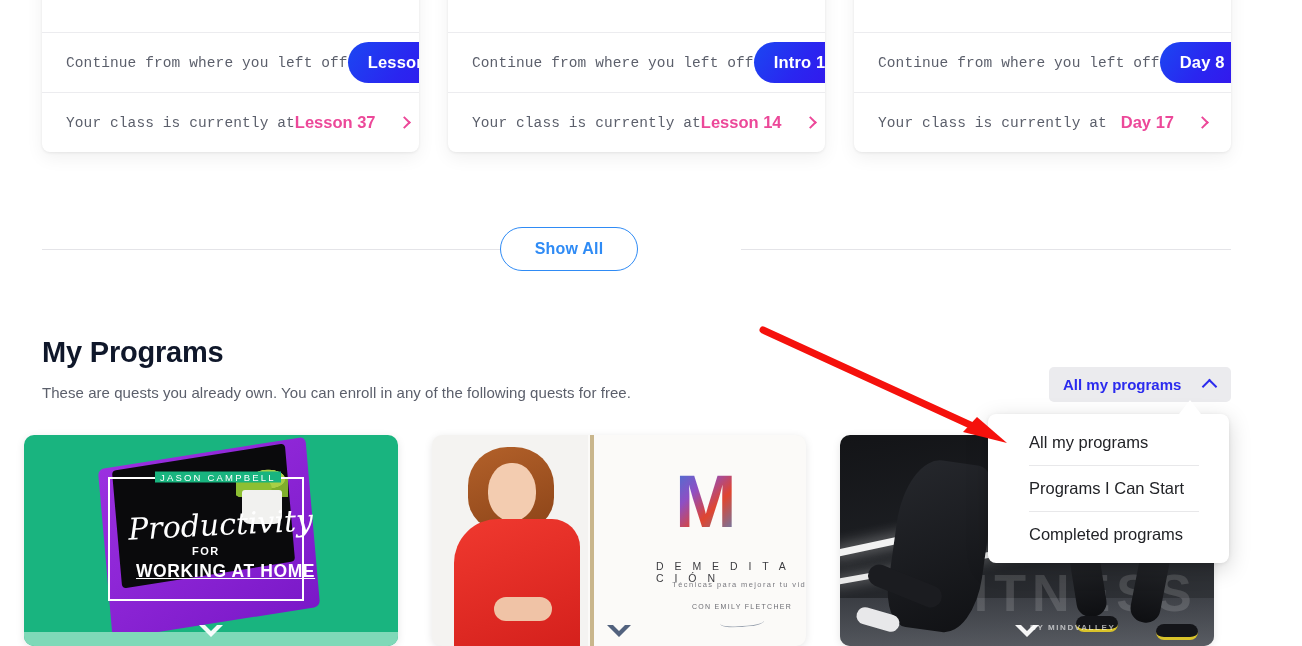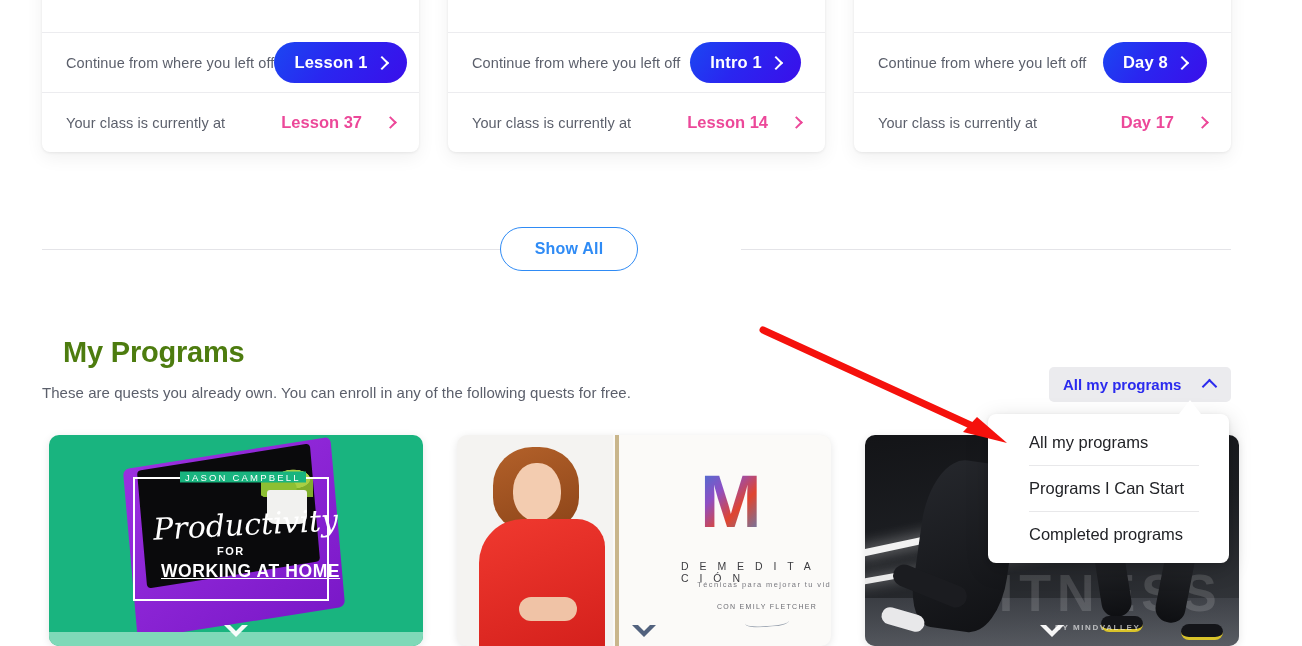--- a/index.html
+++ b/index.html
@@ -18,21 +18,21 @@
     box-shadow: 0 1px 3px rgba(0,0,0,.07), 0 6px 18px rgba(0,0,0,.06);
     overflow: hidden;
   }
   .qcard-thumb { height: 92px; background:#fff; }
   .qcard-row {
     display: flex; align-items: center; justify-content: space-between;
     padding: 0 24px; border-top: 1px solid #ececef;
   }
   .qcard-row.continue { height: 60px; }
   .qcard-row.classat { height: 60px; text-align: right; }
-  .qcard-label { font-size: 14.5px; color: #5b5f6b; letter-spacing: .1px; white-space: nowrap; }
+  .qcard-label { font-size: 14.5px; color: #5b5f6b; letter-spacing: .1px; white-space: nowrap; font-family: Liberation Mono, monospace; }
   .pill {
     display: inline-flex; align-items: center; gap: 9px;
     height: 41px; padding: 0 20px; border-radius: 22px; border: none;
     background: linear-gradient(125deg, #1b47f2 0%, #2a26f0 45%, #3a0fea 100%);
     color: #fff; font-size: 16.5px; font-weight: bold; letter-spacing: .2px;
     cursor: pointer; font-family: inherit; white-space: nowrap;
   }
   .classat-link {
     display: inline-flex; align-items: center; gap: 24px;
     color: #ec4899; font-size: 16.5px; font-weight: bold; cursor: pointer; white-space: nowrap;
@@ -47,21 +47,21 @@
   .rule.right { position:absolute; left: 741px; top: 22px; width: 490px; }
   .showall-btn {
     position: relative; z-index: 2;
     height: 44px; padding: 0 34px; border-radius: 24px;
     border: 1.6px solid #2f8bf5; background: #fff;
     color: #2f8bf5; font-size: 16px; font-weight: bold; letter-spacing: .2px;
     cursor: pointer; font-family: inherit;
   }
 
   
-  .sect-title { position:absolute; left: 42px; top: 336px; font-size: 29px; font-weight: bold; color: #4d7c0f; letter-spacing: -.2px; margin-left: 21px; }
+  .sect-title { position:absolute; left: 42px; top: 336px; font-size: 29px; font-weight: bold; color: #0f172a; letter-spacing: -.2px; }
   .sect-sub   { position:absolute; left: 42px; top: 384px; font-size: 15px; color: #5b5f6b; letter-spacing: .05px; }
 
   
   .filter-btn {
     position:absolute; left: 1049px; top: 367px; width: 182px; height: 35px;
     display:flex; align-items:center; justify-content:space-between;
     padding: 0 16px 0 14px; border: none; border-radius: 5px;
     background: #ebebee; color: #2b2bee;
     font-size: 15px; font-weight: bold; font-family: inherit; cursor: pointer;
   }
@@ -74,21 +74,21 @@
     position:absolute; left: 988px; top: 414px; width: 241px;
     background: #fff; border-radius: 8px;
     box-shadow: 0 6px 22px rgba(0,0,0,.17), 0 1px 4px rgba(0,0,0,.08);
     padding: 6px 0; z-index: 6;
   }
   .dd-item { height: 45px; display:flex; align-items:center; padding: 0 0 0 41px;
     font-size: 16.5px; color: #222327; cursor: pointer; }
   .dd-sep { height: 1px; background: #e8e8ea; margin: 0 30px 0 41px; }
 
   
-  .prog-row { position:absolute; left: 49px; top: 435px; width: 1190px; display:flex; gap: 34px; }
+  .prog-row { position:absolute; left: 24px; top: 435px; width: 1190px; display:flex; gap: 34px; }
   .pcard { width: 377px; height: 211px; border-radius: 10px; overflow:hidden; position:relative;
     box-shadow: 0 2px 8px rgba(0,0,0,.10); }
   .pc-logo { position:absolute; bottom: 8px; left: 50%; transform: translateX(-50%); width: 26px; height: 14px; opacity:.95; }
 
   
   .pc1 { background: #19b47f; }
   .pc1 .laptop { position:absolute; left: 80px; top: 18px; width: 210px; height: 170px;
     background: linear-gradient(150deg,#9b30e0,#7a18c8); transform: rotate(-9deg) skewX(-4deg); border-radius: 6px; }
   .pc1 .screen { position:absolute; left: 92px; top: 22px; width: 175px; height: 118px;
     background:#0a0a0c; transform: rotate(-9deg) skewX(-4deg); border-radius:4px; }

